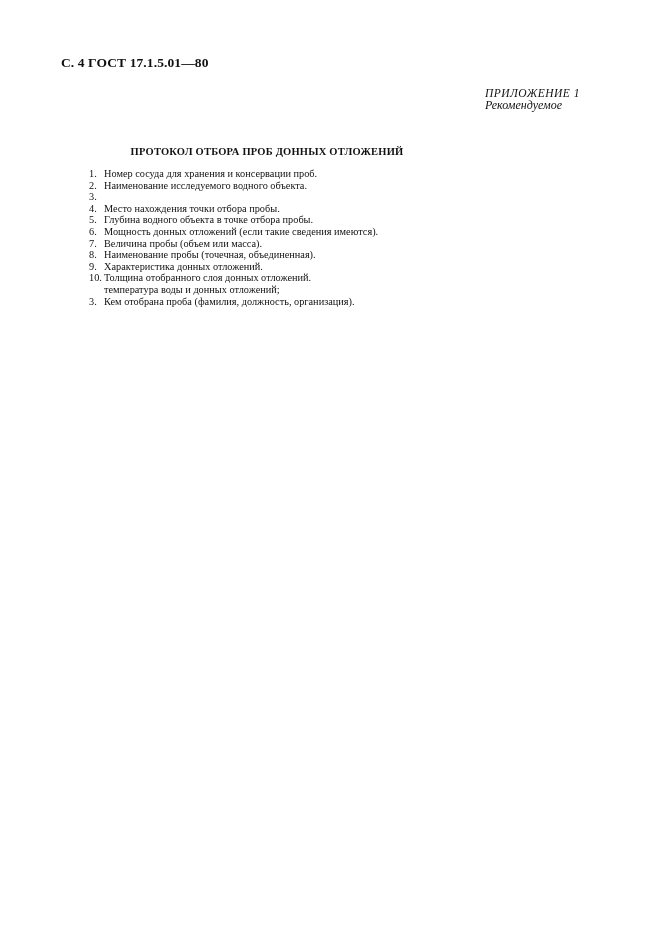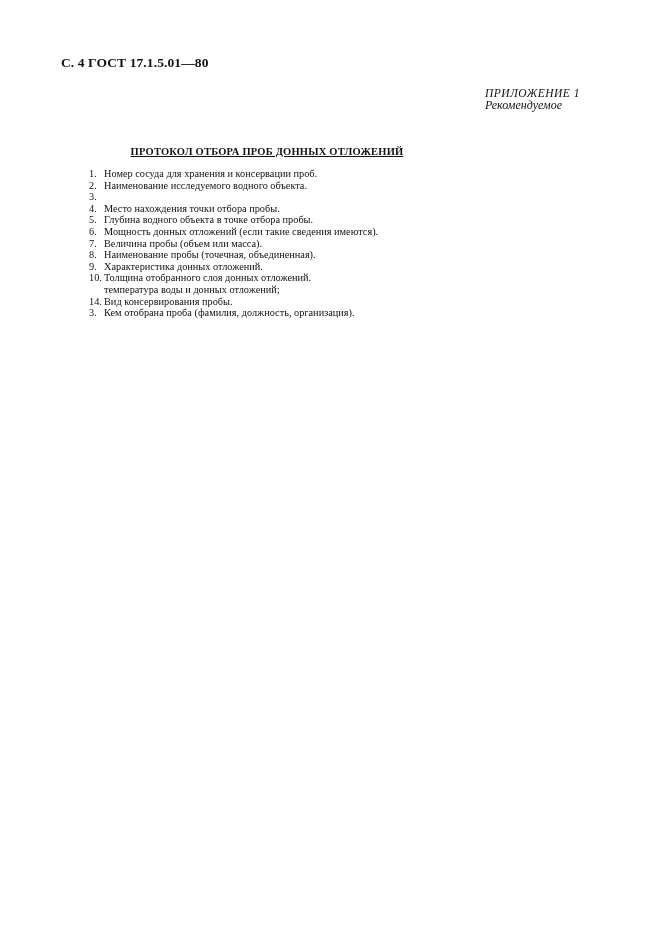--- a/index.html
+++ b/index.html
@@ -40,21 +40,20 @@
     }
     .doc-title {
       position: absolute;
       left: 0;
       width: 534px;
       top: 146px;
       text-align: center;
       font-weight: bold;
       font-size: 10.5px;
       letter-spacing: 0.2px;
-      text-decoration: underline;
     }
     .doc-list {
       position: absolute;
       left: 89px;
       top: 168px;
       margin: 0;
       padding: 0;
       list-style: none;
       font-size: 10.3px;
       line-height: 11.6px;
@@ -124,20 +123,16 @@
       <span>Характеристика донных отложений.</span>
     </li>
   <li>
       <span class="num wide">10.</span>
       <span>Толщина отобранного слоя донных отложений.</span>
     </li>
   <li class="sub">
       <span>температура воды и донных отложений;</span>
     </li>
   <li>
-      <span class="num wide">14.</span>
-      <span>Вид консервирования пробы.</span>
-    </li>
-  <li>
       <span class="num wide">3.</span>
       <span>Кем отобрана проба (фамилия, должность, организация).</span>
     </li>
 </ul>
 
 </body></html>

